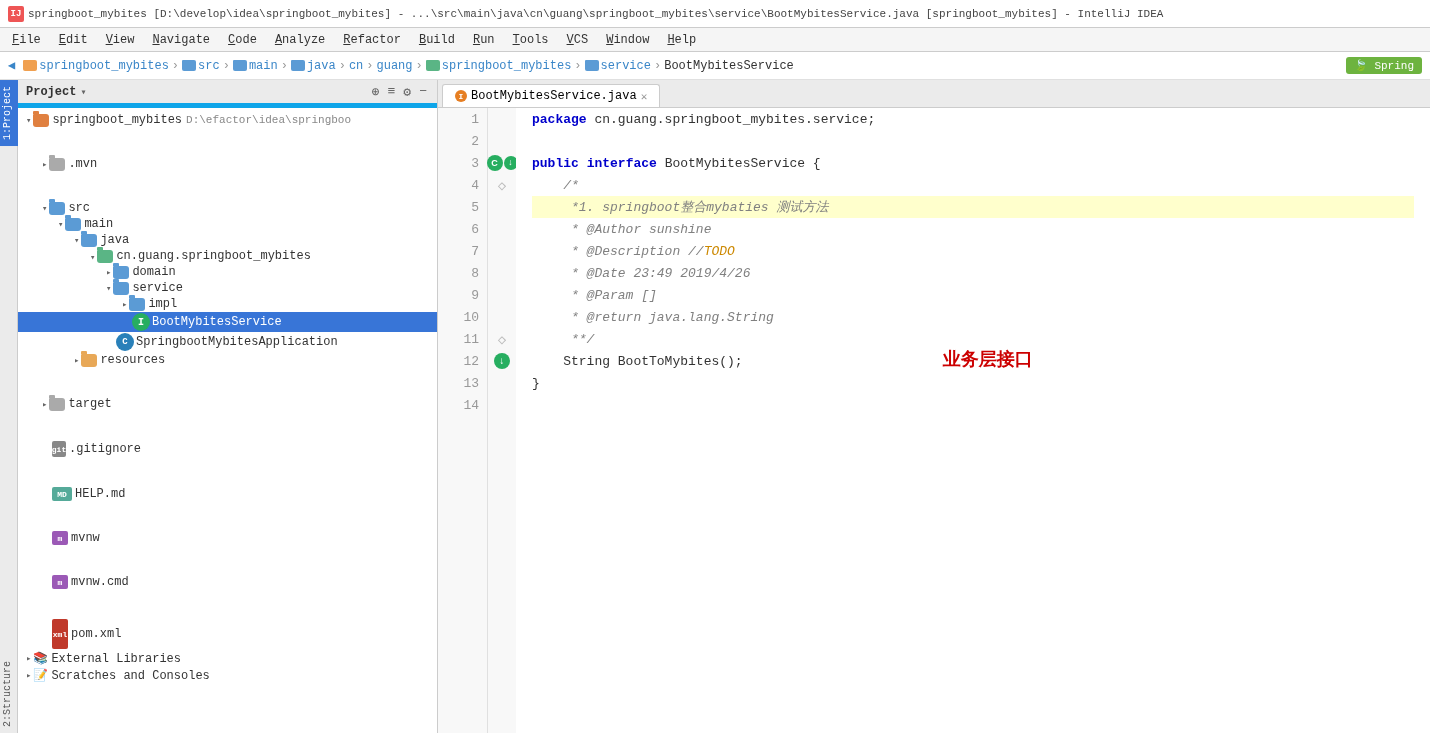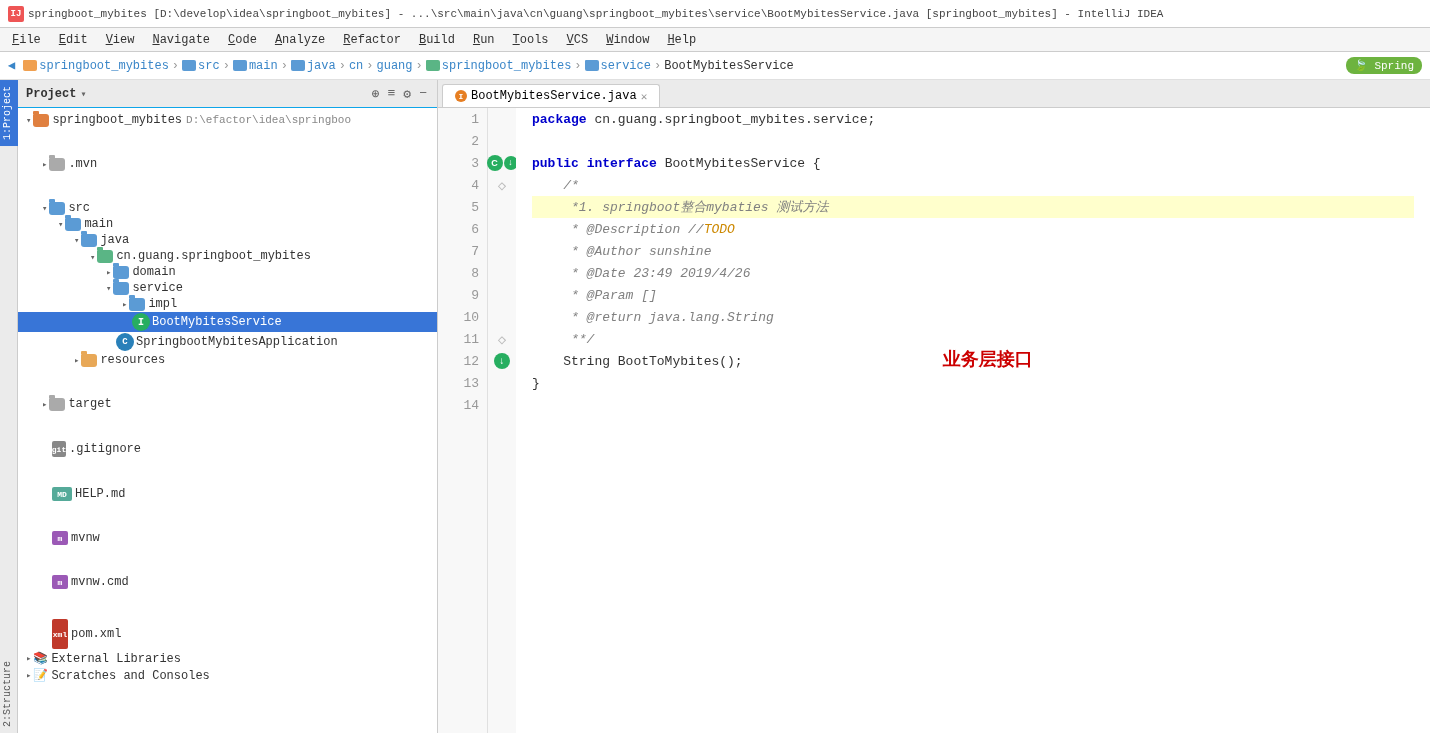--- a/index.html
+++ b/index.html
@@ -77,21 +77,21 @@
     }
     .folder-blue { background: #5b9bd5; }
     .folder-orange { background: #f0a050; }
     .folder-green { background: #5ab585; }
     .breadcrumb-end { color: #333; font-weight: normal; }
     .spring-btn {
       margin-left: auto;
       background: #6db33f;
       color: white;
       padding: 2px 8px;
-      border-radius: 8px;
+      border-radius: 3px;
       font-size: 11px;
       cursor: pointer;
     }
 
     
     #main-layout {
       display: flex;
       height: calc(733px - 28px - 24px - 28px);
     }
 
@@ -101,21 +101,21 @@
       background: #fff;
       border-right: 1px solid #ccc;
       display: flex;
       flex-direction: column;
       overflow: hidden;
     }
 
     
     #project-header {
       background: #ebebeb;
-      border-bottom: 1px solid #0ea5e9;
+      border-bottom: 5px solid #0ea5e9;
       padding: 4px 8px;
       display: flex;
       align-items: center;
       justify-content: space-between;
       height: 28px;
     }
     #project-header-left {
       display: flex; align-items: center; gap: 4px;
     }
     .project-title {
@@ -635,25 +635,25 @@
 
         <div class="code-line">
           <span class="cm">    /*</span>
         </div>
 
         <div class="code-line highlighted">
           <span class="cm">     *1. springboot整合mybaties 测试方法</span>
         </div>
 
         <div class="code-line">
+          <span class="cm">     * @Author sunshine</span>
+        </div>
+
+        <div class="code-line">
           <span class="cm">     * @Description //</span><span class="cm-todo">TODO</span>
-        </div>
-
-        <div class="code-line">
-          <span class="cm">     * @Author sunshine</span>
         </div>
 
         <div class="code-line">
           <span class="cm">     * @Date 23:49 2019/4/26</span>
         </div>
 
         <div class="code-line">
           <span class="cm">     * @Param []</span>
         </div>
 

